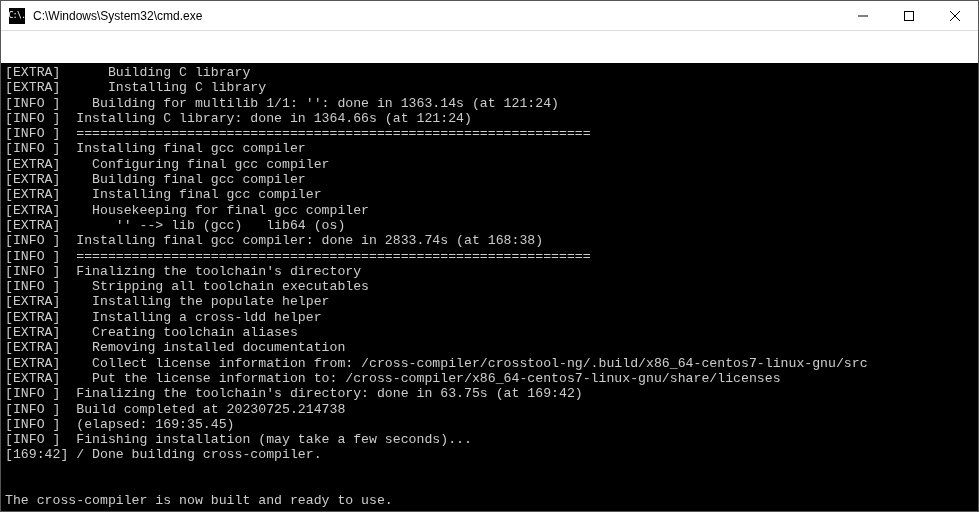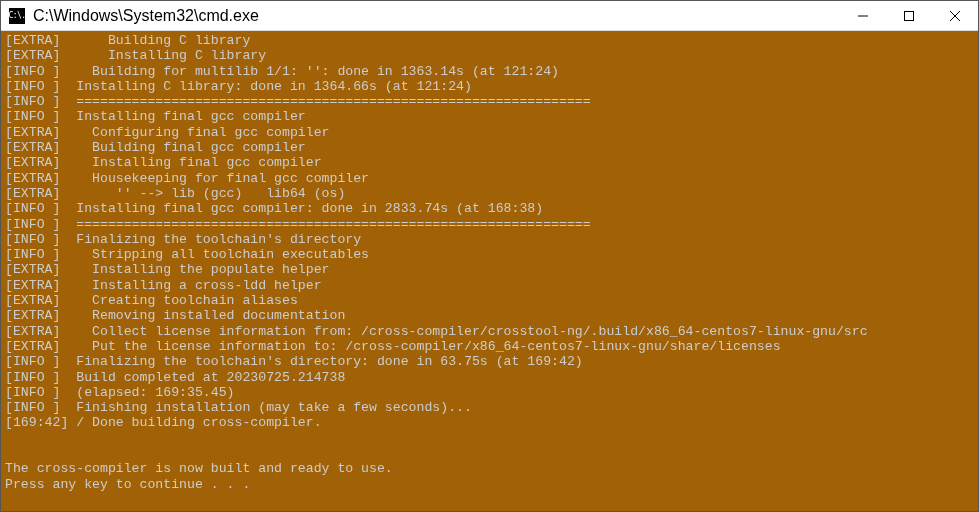--- a/index.html
+++ b/index.html
@@ -36,48 +36,49 @@
     }
     .titlebar-icon-text {
       color: #fff;
       font-size: 8px;
       font-family: Consolas, monospace;
       line-height: 1;
       letter-spacing: -0.5px;
     }
     .titlebar-title {
       flex: 1;
-      font-size: 16px;
+      font-size: 12px;
       color: #000;
       padding-left: 2px;
     }
     .titlebar-buttons {
       display: flex;
       height: 100%;
     }
     .titlebar-btn {
       width: 46px;
       display: flex;
       align-items: center;
       justify-content: center;
       font-size: 10px;
       color: #000;
       cursor: pointer;
     }
     .titlebar-btn svg { width: 10px; height: 10px; }
     .terminal {
       flex: 1;
-      background: #a16207;
+      background: #000000;
       color: #ccc;
       font-family: Consolas, "Courier New", monospace;
       font-size: 13.2px;
       line-height: 15.3px;
       padding: 2px 4px;
       white-space: pre;
       overflow: hidden;
+      margin-top: 32px;
     }
     .terminal-line { white-space: pre; }
   </style>
 </head>
 <body>
 
 <div class="window">
   <div class="titlebar">
     <div class="titlebar-icon">
       <span class="titlebar-icon-text">C:\.</span>

